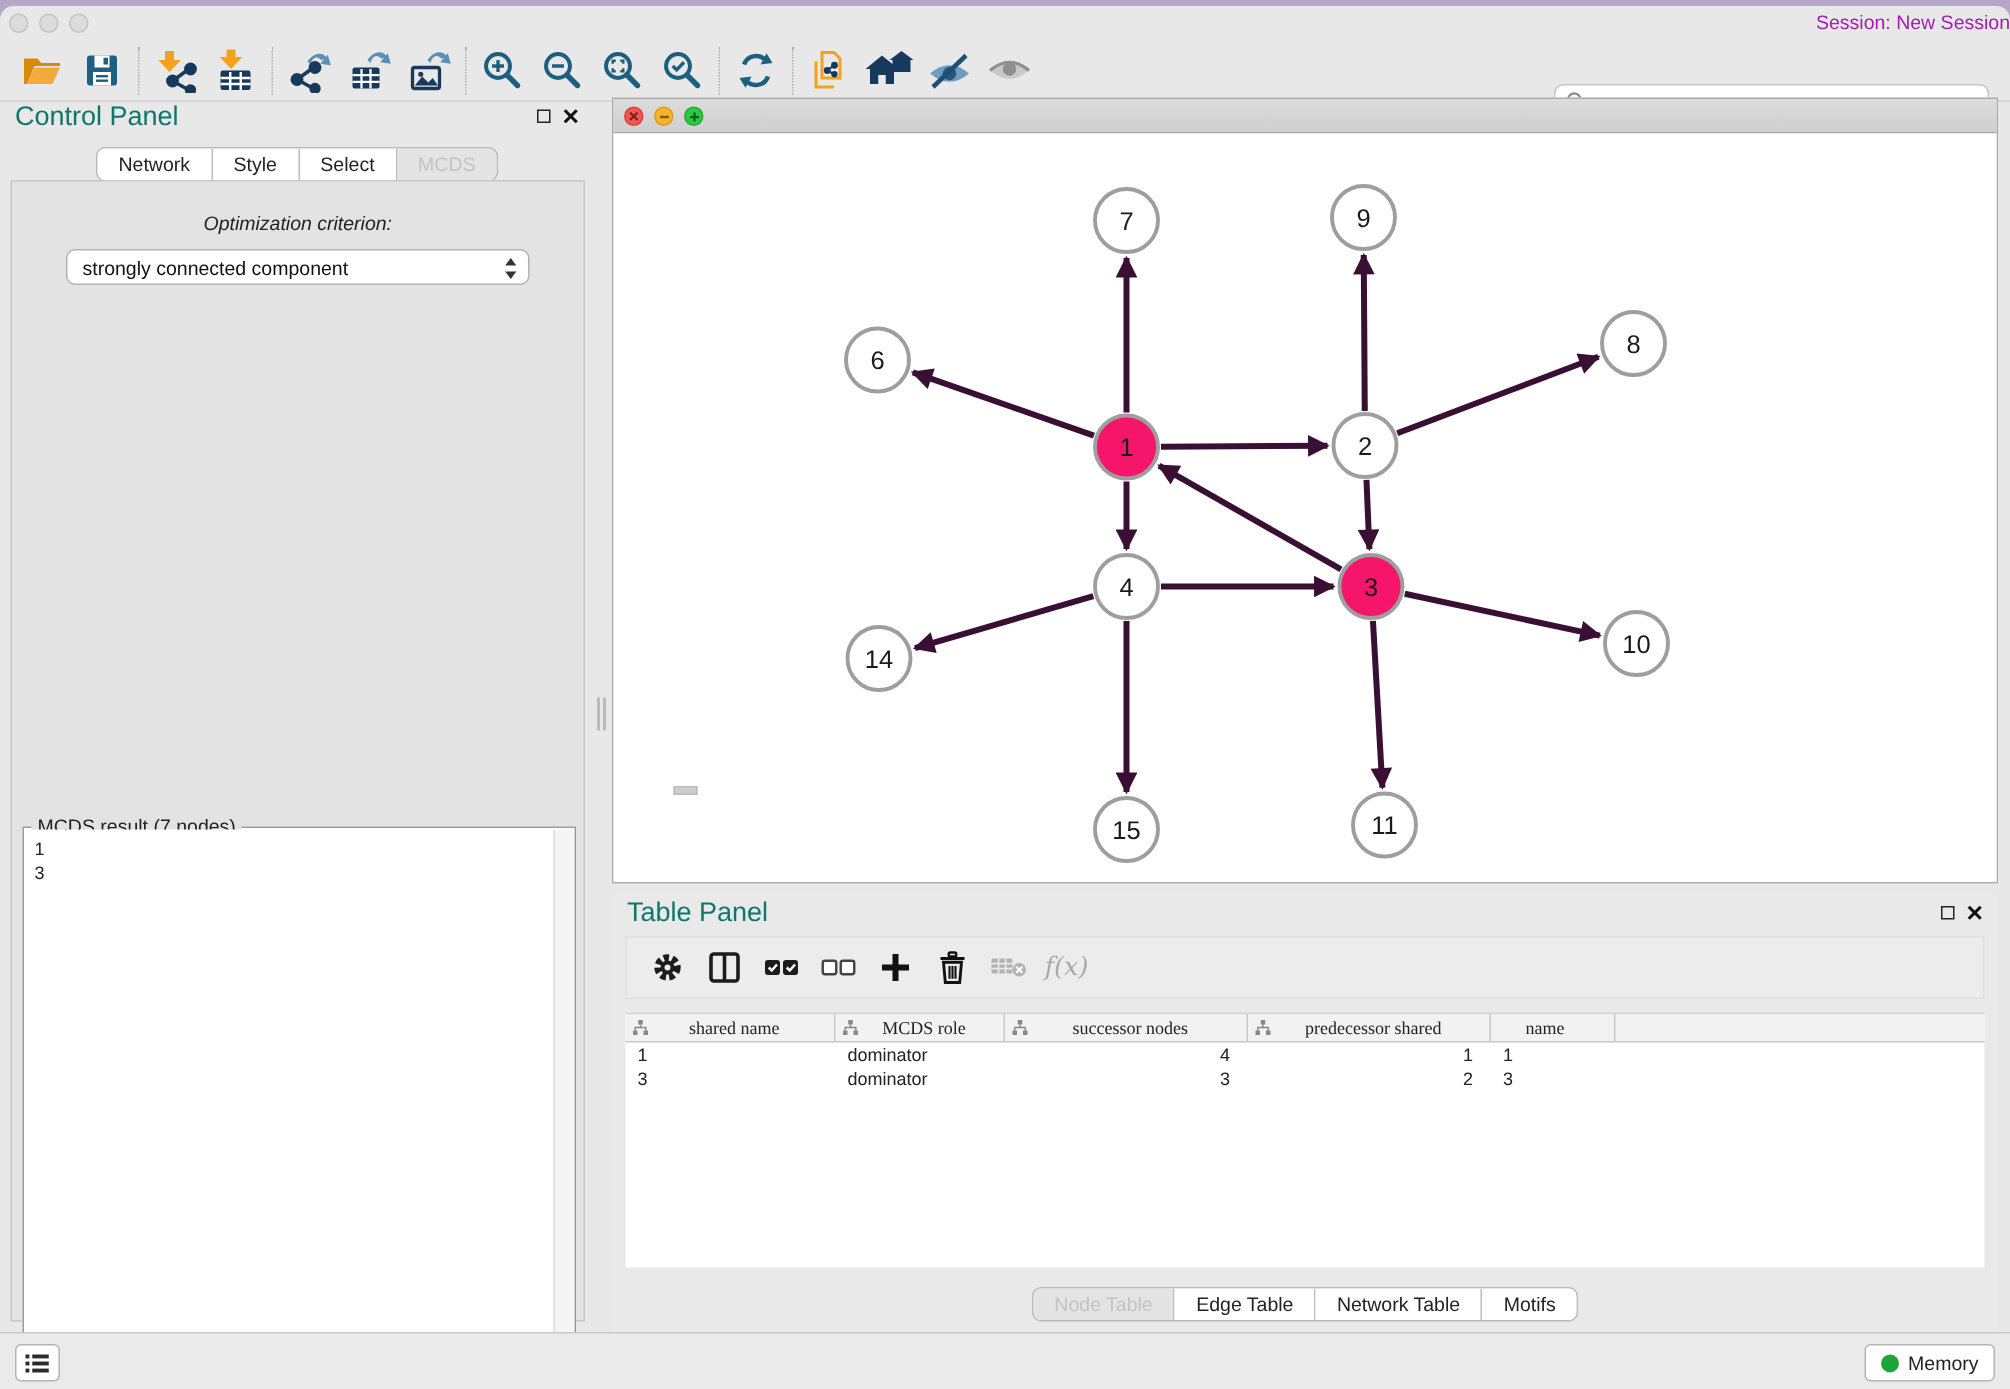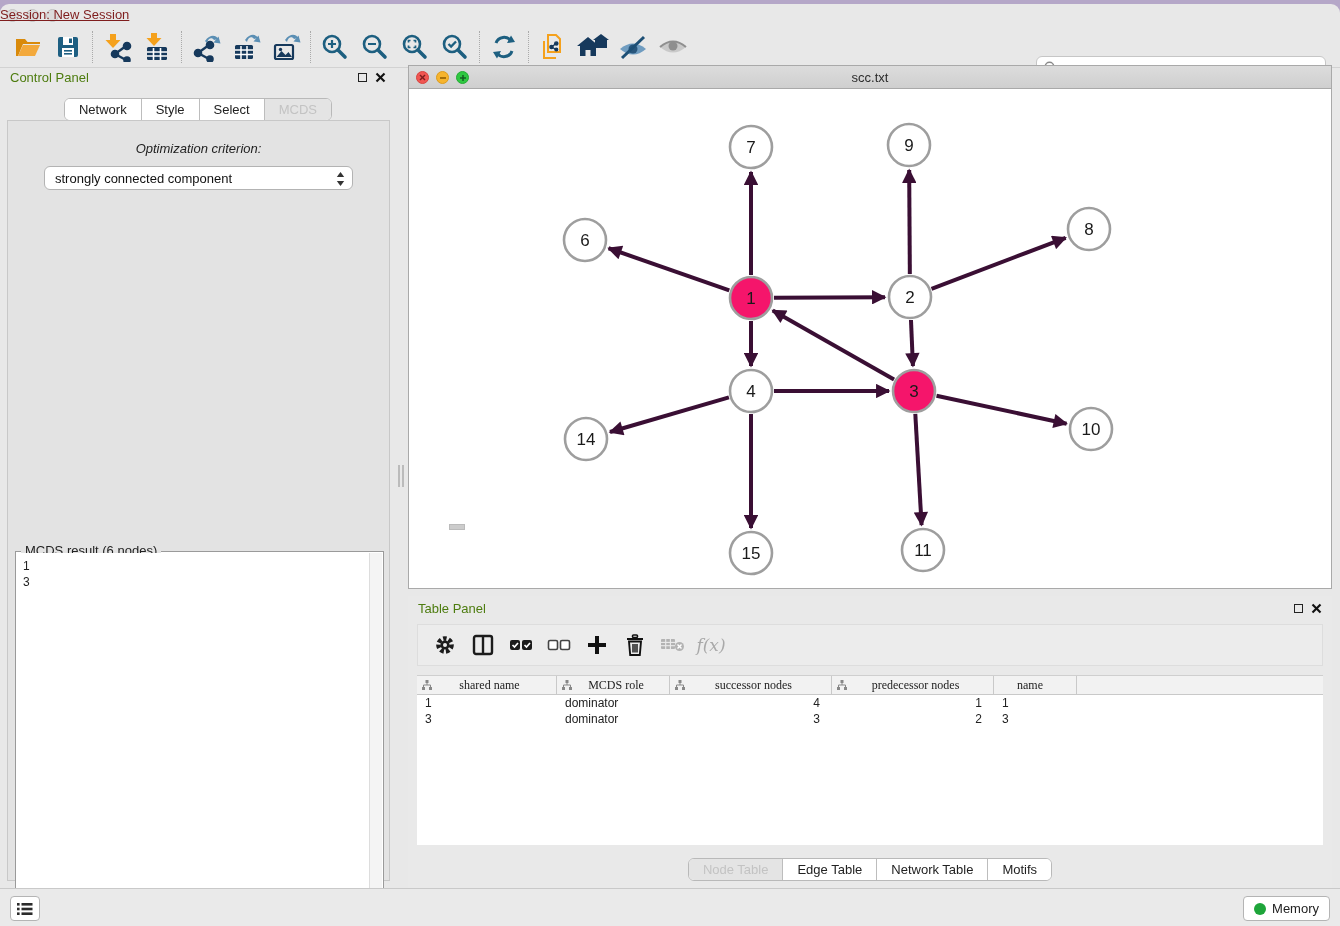--- a/index.html
+++ b/index.html
@@ -7,32 +7,32 @@
     --navy:#16395c; --steel:#1d5f80; --steellt:#5b8fb4; --orange:#f5a11c; --folder:#e8930c;
     --pink:#f5156b; --plum:#3a0f34; --nodeborder:#9e9e9e;
     --paneбg:#e3e3e3;
   }
   *{box-sizing:border-box;margin:0;padding:0;}
   html,body{width:1340px;height:926px;overflow:hidden;}
   body{font-family:"Liberation Sans",sans-serif;background:#b5a7c8;position:relative;font-size:13px;color:#222;}
   .app{position:absolute;left:0;top:4px;width:1340px;height:922px;background:#e8e8e8;border-radius:9px 9px 0 0;overflow:hidden;}
   
   .titlebar{position:absolute;left:0;top:0;width:100%;height:22px;}
-  .titlebar .title{position:absolute;left:0;right:0;top:3px;text-align:left;color:#7f1d1d;font-size:13px;text-decoration:underline;}
+  .titlebar .title{position:absolute;left:0;right:0;top:3px;text-align:right;color:#a21caf;font-size:13px;}
   .lights{position:absolute;left:6px;top:5px;display:flex;gap:7px;}
   .light{width:13px;height:13px;border-radius:50%;background:#dcdcdc;border:1px solid #c3c3c3;display:flex;align-items:center;justify-content:center;}
   
   .toolbar{position:absolute;left:0;top:22px;width:100%;height:42px;border-bottom:1px solid #d2d2d2;display:flex;align-items:center;padding:0 8px;}
   .tbtn{width:40px;height:34px;display:flex;align-items:center;justify-content:center;cursor:pointer;}
   .tdiv{width:1px;height:32px;border-left:1px dotted #aaa;margin:0 4px;}
   .search{position:absolute;right:14px;top:30px;width:290px;height:24px;background:#fff;border:1px solid #c6c6c6;border-radius:6px;display:flex;align-items:center;padding:0 6px;}
   .search input{border:none;outline:none;flex:1;font:12px "Liberation Sans",sans-serif;background:transparent;}
   
   .panel-head{height:24px;display:flex;align-items:center;padding:0 10px;}
-  .panel-title{font-size:13px;color:#4d7c0f;}
+  .panel-title{font-size:18px;color:#0f766e;}
   .panel-ctl{margin-left:auto;display:flex;gap:8px;align-items:center;}
   .float-box{width:9px;height:9px;border:1.6px solid #222;display:inline-block;cursor:pointer;}
   
   .control-panel{position:absolute;left:0;top:61px;width:396px;height:823px;}
   .cp-tabs{position:absolute;left:0;top:33px;width:100%;display:flex;justify-content:center;}
   .tabgroup{display:flex;border:1px solid #b9b9b9;border-radius:6px;overflow:hidden;background:#fff;}
   .tab{padding:3px 14px;font-size:13px;background:#fff;border-right:1px solid #bdbdbd;cursor:pointer;white-space:nowrap;text-align:right;}
   .tab:last-child{border-right:none;}
   .tab.selected{background:#e4e4e4;color:#c3c3c3;}
   .cp-pane{position:absolute;left:7px;top:55px;width:383px;height:761px;background:#e3e3e3;border:1px solid #c8c8c8;}
@@ -279,21 +279,21 @@
     <div class="cp-pane">
       <div class="opt-label">Optimization criterion:</div>
       <div class="dropdown">
         <span class="val">strongly connected component</span>
         <svg class="chev" width="9" height="18" viewBox="0 0 9 18">
             <polygon points="4.5,2 8.2,7 0.8,7" fill="#333"></polygon>
             <polygon points="0.8,11 8.2,11 4.5,16" fill="#333"></polygon>
           </svg>
       </div>
       <div class="result-fs">
-        <span class="result-legend">MCDS result (6 nodes)</span>
+        <span class="result-legend">MCDS result (7 nodes)</span>
         <div class="result-list" id="result-list">
             <div>1</div>
             <div>3</div>
           </div>
         <div class="scroll-strip"></div>
       </div>
     </div>
   </div>
 
   <div class="vsplit">
@@ -314,21 +314,20 @@
               <line x1="1" y1="4" x2="7" y2="4" stroke="#8a5a00" stroke-width="1.6"></line>
             </svg>
           </span>
         <span class="nlight nl-grn">
             <svg width="8" height="8" viewBox="0 0 8 8">
               <line x1="1" y1="4" x2="7" y2="4" stroke="#155f22" stroke-width="1.5"></line>
               <line x1="4" y1="1" x2="4" y2="7" stroke="#155f22" stroke-width="1.5"></line>
             </svg>
           </span>
       </div>
-      <div class="title">scc.txt</div>
     </div>
     <div class="canvas">
       <svg id="graph-svg" width="922" height="499">
           <defs>
             <marker id="arrow" viewBox="0 0 10 10" refX="9" refY="5" markerWidth="4.2" markerHeight="3.6" orient="auto">
               <path d="M0,0 L10,5 L0,10 z" fill="#3a0f34"></path>
             </marker>
           </defs>
           <line x1="342" y1="186" x2="342" y2="83" stroke="#3a0f34" stroke-width="4" marker-end="url(#arrow)"></line>
           <line x1="320.28718253123094" y1="201.4135938964542" x2="199.60088855300984" y2="159.24609359081066" stroke="#3a0f34" stroke-width="4" marker-end="url(#arrow)"></line>
@@ -503,21 +502,21 @@
           </div>
           <div class="th" style="width: 162px;">
             <svg class="sorticon" width="12" height="12" viewBox="0 0 12 12">
               <g fill="#888">
                 <rect x="4.5" y="1" width="3" height="3"></rect>
                 <rect x="1" y="8" width="3" height="3"></rect>
                 <rect x="8" y="8" width="3" height="3"></rect>
               </g>
               <path d="M6 4v2M2.5 8V6h7v2" stroke="#888" stroke-width="1" fill="none"></path>
             </svg>
-            <span class="lbl">predecessor nodes</span>
+            <span class="lbl">predecessor shared</span>
           </div>
           <div class="th" style="width: 83px;">
             <span class="lbl">name</span>
           </div>
         </div>
       <div id="tbl-body">
           <div class="tr">
             <div class="td" style="width: 140px; text-align: left; padding: 1px 0px 0px 8px;">1</div>
             <div class="td" style="width: 113px; text-align: left; padding: 1px 0px 0px 8px;">dominator</div>
             <div class="td" style="width: 162px; text-align: right; padding: 1px 12px 0px 0px;">4</div>

